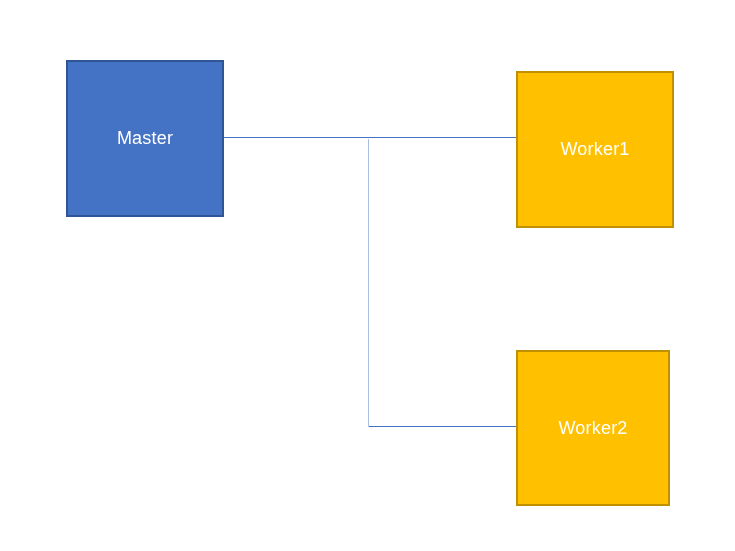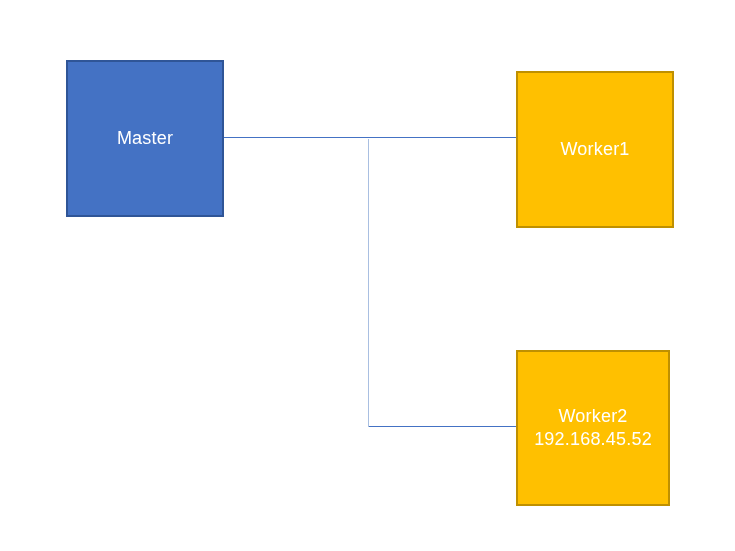--- a/index.html
+++ b/index.html
@@ -68,16 +68,15 @@
   <div class="node node-master">
     <div>Master</div>
   </div>
 
   <div class="node node-worker1">
     <div>Worker1</div>
   </div>
 
   <div class="node node-worker2">
     <div>Worker2</div>
-    <div>192.168.45.52</div>
   </div>
 
 </div>
 
 </body></html>

